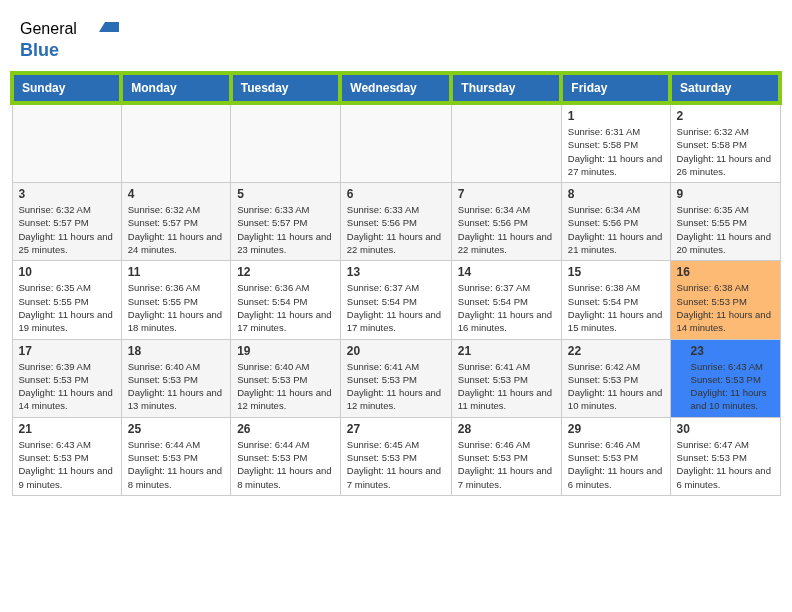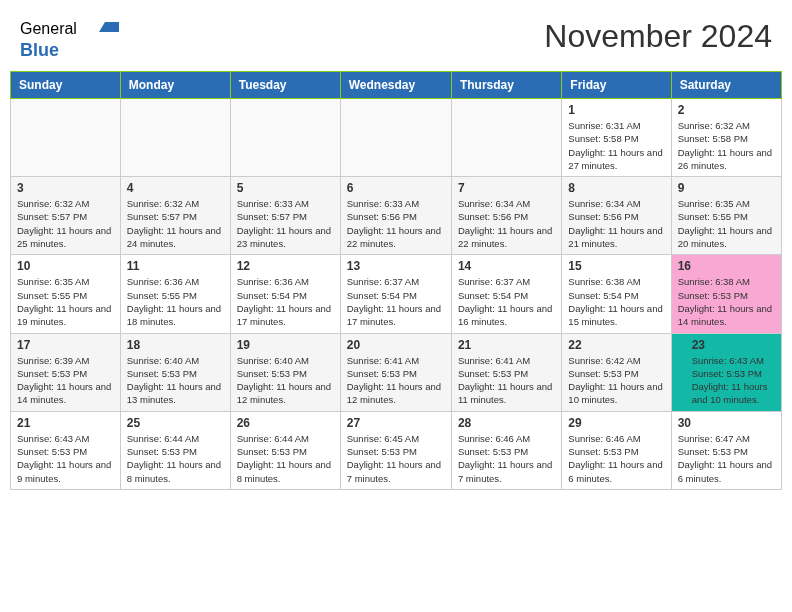--- a/index.html
+++ b/index.html
@@ -50,21 +50,21 @@
       border: 1px solid #ccc;
       margin: 0 0 0 0;
     }
     .calendar th {
       background-color: #2a6db5;
       color: #fff;
       font-size: 12px;
       font-weight: bold;
       padding: 6px 8px;
       text-align: left;
-      border: 1px solid #84cc16;
+      border: 4px solid #84cc16;
     }
     .calendar td {
       vertical-align: top;
       border: 1px solid #ccc;
       padding: 4px 6px;
       width: 113px;
       min-height: 80px;
       font-size: 10px;
       color: #333;
       background: #fff;
@@ -103,21 +103,20 @@
       <svg class="logo-icon" viewBox="0 0 22 22">
         <polygon points="8,4 22,4 22,14 8,14" fill="#2a6db5"></polygon>
         <polygon points="8,4 14,14 2,14" fill="#2a6db5"></polygon>
       </svg>
     </div>
     <div>
       <span style="color:#2a6db5;font-size:18px;font-weight:bold;">Blue</span>
     </div>
   </div>
   <div class="title-area">
-    <div class="month-title">November 2024</div>
   </div>
 </div>
 
 <div class="calendar-wrapper">
   <table class="calendar">
     <thead>
       <tr>
         <th>Sunday</th>
         <th>Monday</th>
         <th>Tuesday</th>
@@ -221,21 +220,21 @@
             <div class="day-info" style="white-space: pre-line;">Sunrise: 6:37 AM
 Sunset: 5:54 PM
 Daylight: 11 hours and 16 minutes.</div>
           </td>
           <td style="background: rgb(255, 255, 255);">
             <div class="day-number">15</div>
             <div class="day-info" style="white-space: pre-line;">Sunrise: 6:38 AM
 Sunset: 5:54 PM
 Daylight: 11 hours and 15 minutes.</div>
           </td>
-          <td style="background: #f9a8d4;">
+          <td style="background: #fdba74;">
             <div class="day-number">16</div>
             <div class="day-info" style="white-space: pre-line;">Sunrise: 6:38 AM
 Sunset: 5:53 PM
 Daylight: 11 hours and 14 minutes.</div>
           </td>
         </tr>
         <tr>
           <td style="background: rgb(245, 245, 245);">
             <div class="day-number">17</div>
             <div class="day-info" style="white-space: pre-line;">Sunrise: 6:39 AM
@@ -265,21 +264,21 @@
             <div class="day-info" style="white-space: pre-line;">Sunrise: 6:41 AM
 Sunset: 5:53 PM
 Daylight: 11 hours and 11 minutes.</div>
           </td>
           <td style="background: rgb(245, 245, 245);">
             <div class="day-number">22</div>
             <div class="day-info" style="white-space: pre-line;">Sunrise: 6:42 AM
 Sunset: 5:53 PM
 Daylight: 11 hours and 10 minutes.</div>
           </td>
-          <td style="background: #14b8a6; padding-left: 20px;">
+          <td style="background: #3b82f6; padding-left: 20px;">
             <div class="day-number">23</div>
             <div class="day-info" style="white-space: pre-line;">Sunrise: 6:43 AM
 Sunset: 5:53 PM
 Daylight: 11 hours and 10 minutes.</div>
           </td>
         </tr>
         <tr>
           <td style="background: rgb(255, 255, 255);">
             <div class="day-number">21</div>
             <div class="day-info" style="white-space: pre-line;">Sunrise: 6:43 AM

